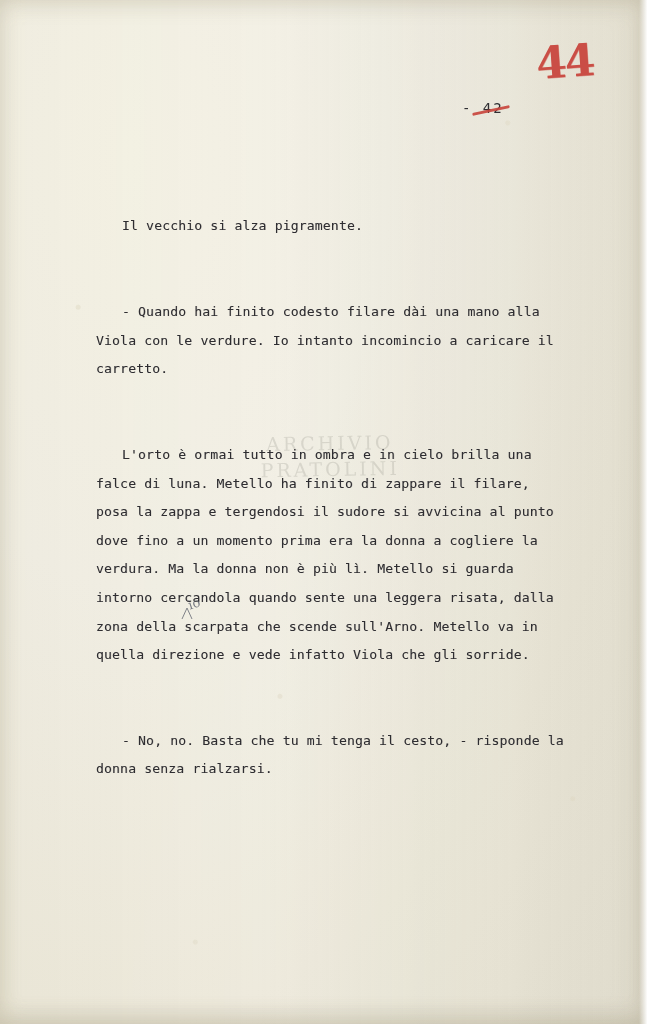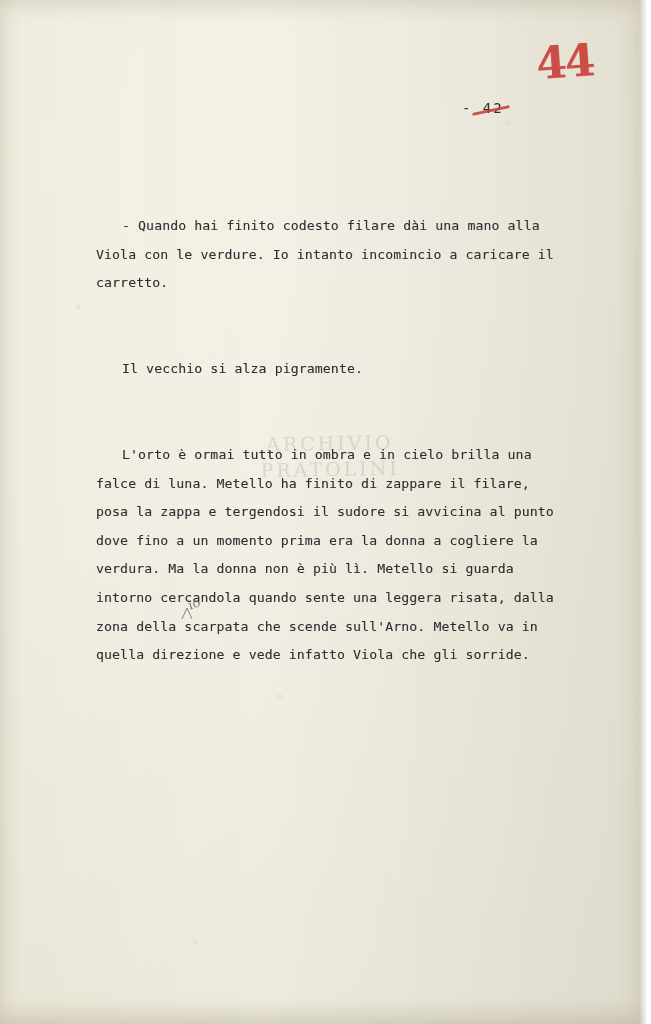--- a/index.html
+++ b/index.html
@@ -163,23 +163,24 @@
     <span>- 42</span>
     <span class="strike"></span>
   </div>
 
   <div class="watermark">
     <div>ARCHIVIO</div>
     <div>PRATOLINI</div>
   </div>
 
   <div class="body-text">
+    <p class="indent">Il vecchio si alza pigramente.</p>
     <p class="indent">- Quando hai finito codesto filare dài una mano alla Viola con le verdure. Io intanto incomincio a caricare il carretto.</p>
-    <p class="indent">Il vecchio si alza pigramente.</p>
     <p class="indent">L'orto è ormai tutto in ombra e in cielo brilla una falce di luna. Metello ha finito di zappare il filare, posa la zappa e tergendosi il sudore si avvicina al punto dove fino a un momento prima era la donna a cogliere la verdura. Ma la donna non è più lì. Metello si guarda intorno cercandola quando sente una leggera risata, dalla zona della scarpata che scende sull'Arno. Metello va in quella direzione e vede infatto Viola che gli sorride.</p>
+    <p class="indent">- No, no. Basta che tu mi tenga il cesto, - risponde la donna senza rialzarsi.</p>
     
     
     
   </div>
 
   <div class="pencil-mark">io</div>
   <svg class="pencil-caret" viewBox="0 0 14 14">
     <path d="M2 13 L7 2 L12 13" stroke="#5b5f6b" stroke-width="1" fill="none"></path>
   </svg>
 

